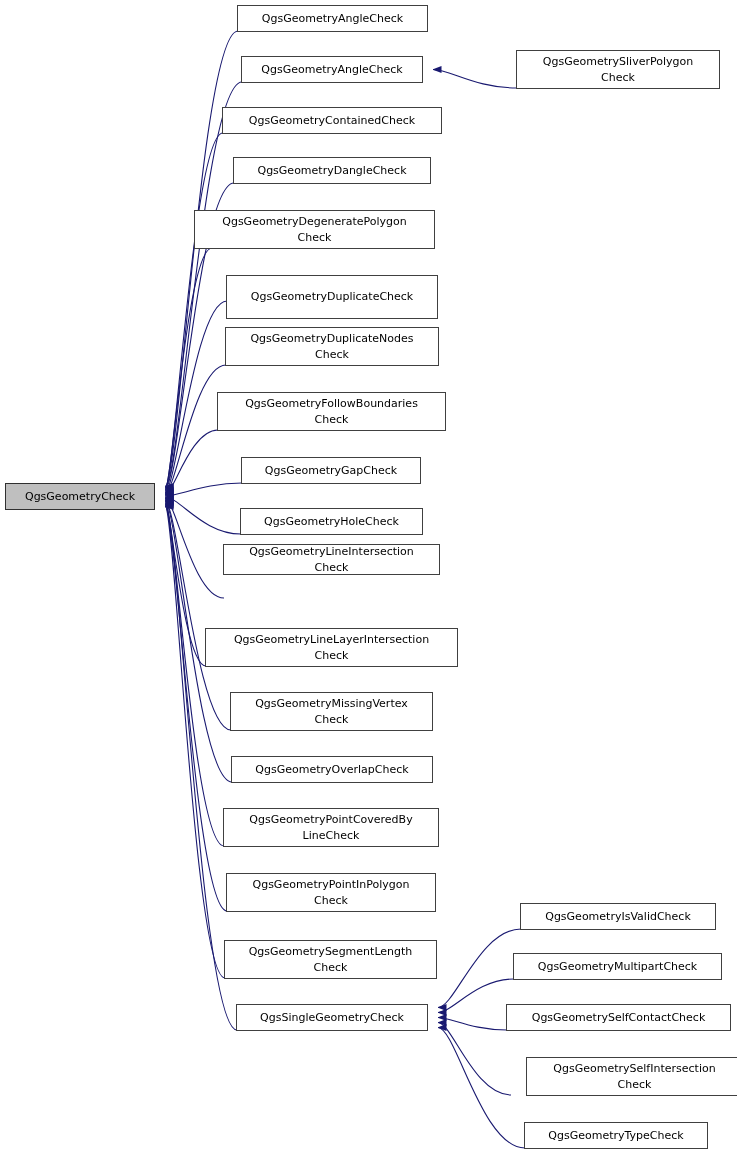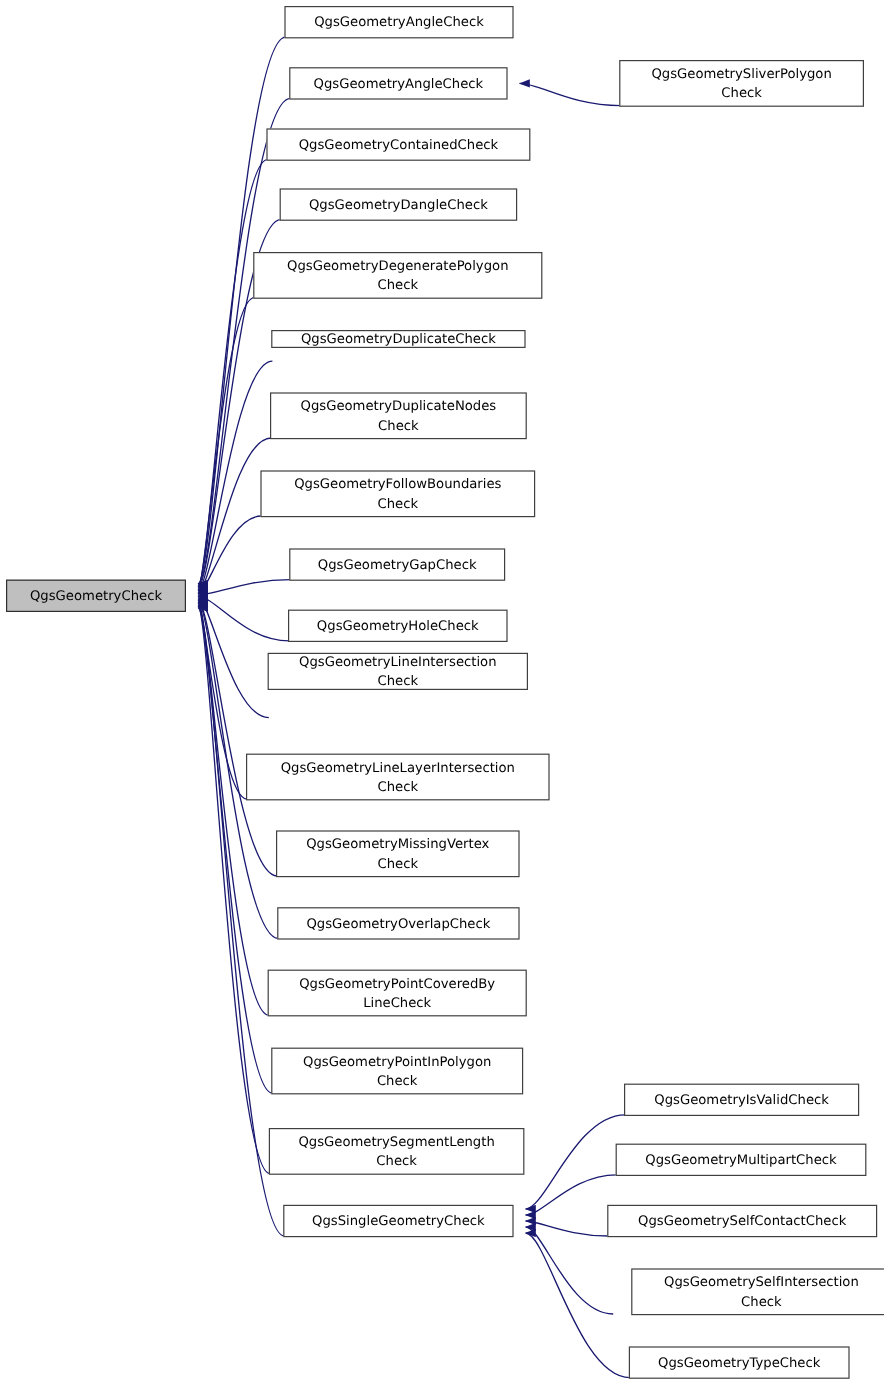--- a/index.html
+++ b/index.html
@@ -91,23 +91,23 @@
       </g>
   </svg>
   <div id="node-layer">
       <div class="node base" style="left: 5px; top: 483px; width: 150px; height: 27px;"><span class="node-label">QgsGeometryCheck</span></div>
       <div class="node" style="left: 237px; top: 5px; width: 191px; height: 27px;"><span class="node-label">QgsGeometryAngleCheck</span></div>
       <div class="node" style="left: 241px; top: 56px; width: 182px; height: 27px;"><span class="node-label">QgsGeometryAngleCheck</span></div>
       <div class="node" style="left: 516px; top: 50px; width: 204px; height: 39px;"><span class="node-label">QgsGeometrySliverPolygon
 Check</span></div>
       <div class="node" style="left: 222px; top: 107px; width: 220px; height: 27px;"><span class="node-label">QgsGeometryContainedCheck</span></div>
       <div class="node" style="left: 233px; top: 157px; width: 198px; height: 27px;"><span class="node-label">QgsGeometryDangleCheck</span></div>
-      <div class="node" style="left: 211px; top: 210px; width: 241px; height: 39px;"><span class="node-label">QgsGeometryDegeneratePolygon
+      <div class="node" style="left: 194px; top: 210px; width: 241px; height: 39px;"><span class="node-label">QgsGeometryDegeneratePolygon
 Check</span></div>
-      <div class="node" style="left: 226px; top: 275px; width: 212px; height: 15px;"><span class="node-label">QgsGeometryDuplicateCheck</span></div>
+      <div class="node" style="left: 226px; top: 275px; width: 212px; height: 44px;"><span class="node-label">QgsGeometryDuplicateCheck</span></div>
       <div class="node" style="left: 225px; top: 327px; width: 214px; height: 39px;"><span class="node-label">QgsGeometryDuplicateNodes
 Check</span></div>
       <div class="node" style="left: 217px; top: 392px; width: 229px; height: 39px;"><span class="node-label">QgsGeometryFollowBoundaries
 Check</span></div>
       <div class="node" style="left: 241px; top: 457px; width: 180px; height: 27px;"><span class="node-label">QgsGeometryGapCheck</span></div>
       <div class="node" style="left: 240px; top: 508px; width: 183px; height: 27px;"><span class="node-label">QgsGeometryHoleCheck</span></div>
       <div class="node" style="left: 223px; top: 544px; width: 217px; height: 31px;"><span class="node-label">QgsGeometryLineIntersection
 Check</span></div>
       <div class="node" style="left: 205px; top: 628px; width: 253px; height: 39px;"><span class="node-label">QgsGeometryLineLayerIntersection
 Check</span></div>

